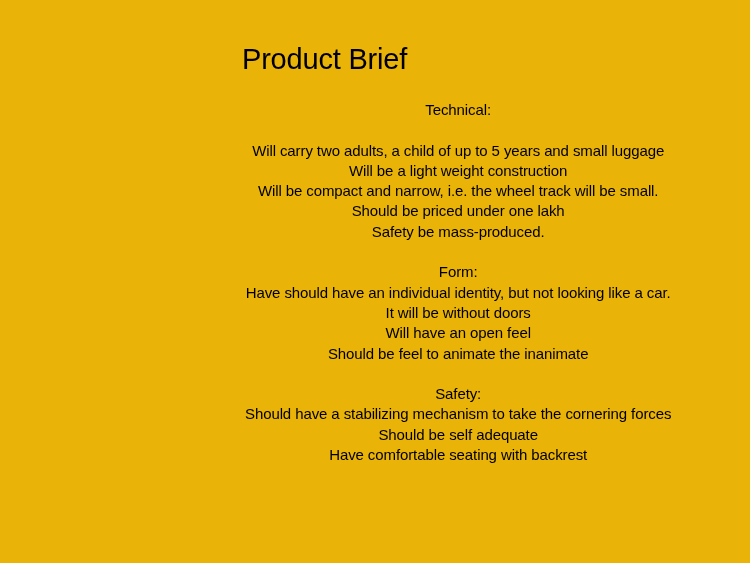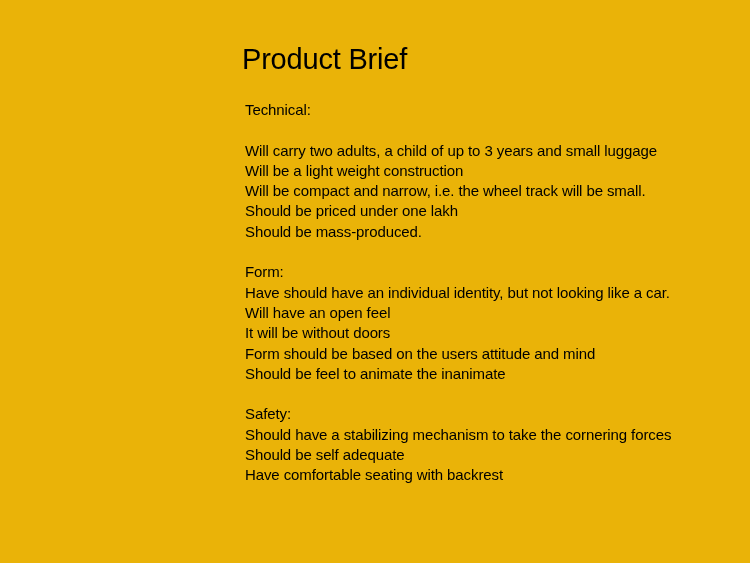--- a/index.html
+++ b/index.html
@@ -25,20 +25,21 @@
     letter-spacing: -0.2px;
     white-space: nowrap;
   }
   .slide-body {
     position: absolute;
     left: 245px;
     top: 100px;
     font-size: 15px;
     line-height: 20.3px;
     letter-spacing: -0.1px;
+    text-align: center;
   }
   .section + .section {
     margin-top: 20.3px;
   }
   .section-heading {
     white-space: nowrap;
   }
   .section.gap-after-heading .section-heading {
     margin-bottom: 20.3px;
   }
@@ -50,33 +51,32 @@
 <body>
 
 <div class="slide">
 
   <h1 class="slide-title" style="margin:0; font-weight:normal;">Product Brief</h1>
 
   <div class="slide-body">
 
     <div class="section gap-after-heading">
       <div class="section-heading">Technical:</div>
-      <div class="line">Will carry two adults, a child of up to 3 years and small luggage</div>
+      <div class="line">Will carry two adults, a child of up to 5 years and small luggage</div>
       <div class="line">Will be a light weight construction</div>
       <div class="line">Will be compact and narrow, i.e. the wheel track will be small.</div>
       <div class="line">Should be priced under one lakh</div>
-      <div class="line">Should be mass-produced.</div>
+      <div class="line">Safety be mass-produced.</div>
     </div>
 
     <div class="section">
       <div class="section-heading">Form:</div>
       <div class="line">Have should have an individual identity, but not looking like a car.</div>
+      <div class="line">It will be without doors</div>
       <div class="line">Will have an open feel</div>
-      <div class="line">It will be without doors</div>
-      <div class="line">Form should be based on the users attitude and mind</div>
       <div class="line">Should be feel to animate the inanimate</div>
     </div>
 
     <div class="section">
       <div class="section-heading">Safety:</div>
       <div class="line">Should have a stabilizing mechanism to take the cornering forces</div>
       <div class="line">Should be self adequate</div>
       <div class="line">Have comfortable seating with backrest</div>
     </div>
 

